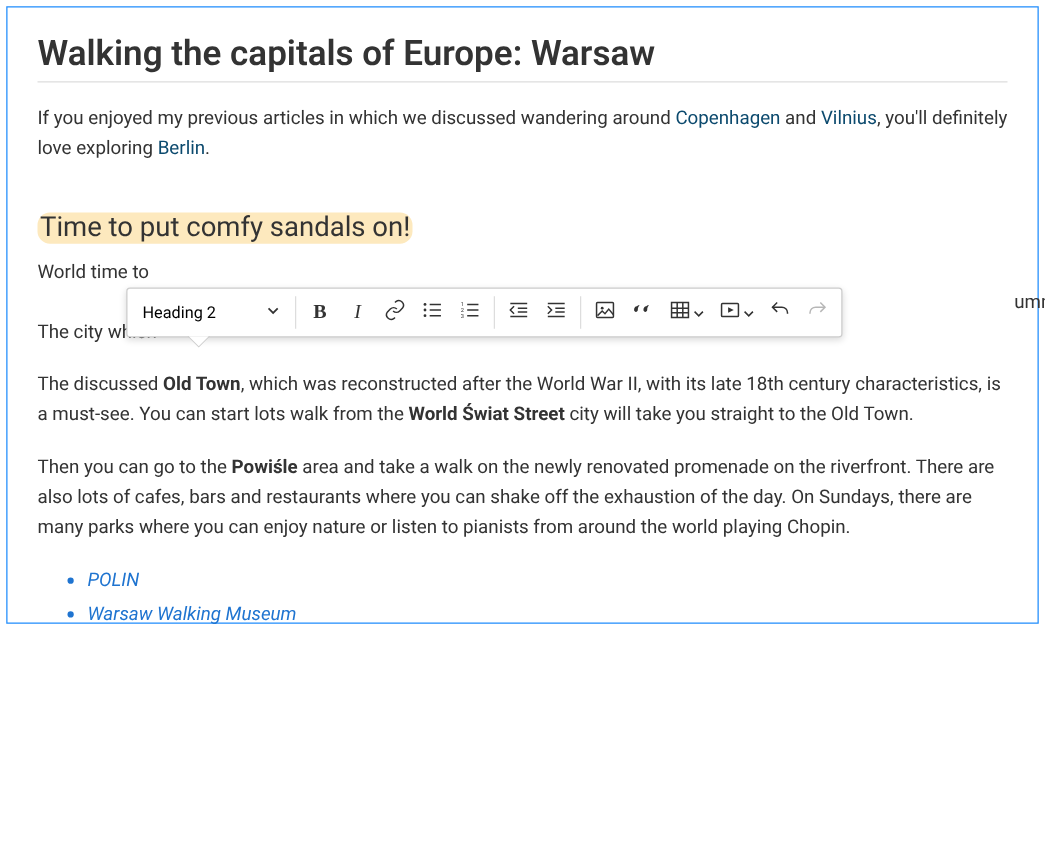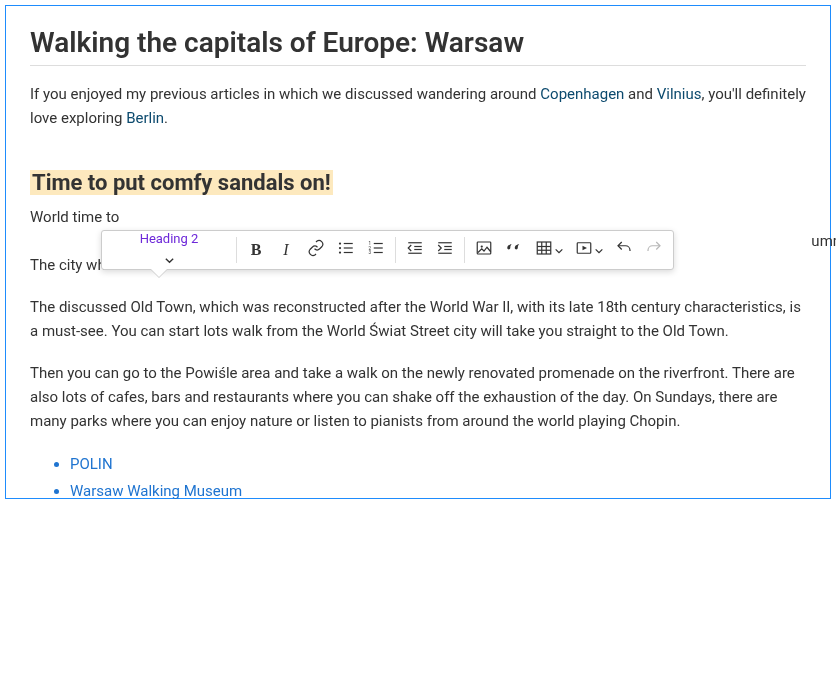--- a/index.html
+++ b/index.html
@@ -1,33 +1,33 @@
 <!DOCTYPE html>
 <html><head>
 <meta charset="utf-8">
 <style>
 * { margin: 0; padding: 0; box-sizing: border-box; }
 body { font-family: -apple-system, BlinkMacSystemFont, "Segoe UI", Roboto, "Helvetica Neue", Arial, sans-serif; background: #fff; padding: 5px; color: #333; }
 .editor-frame { border: 1px solid #1e8cfd; width: 826px; height: 494px; position: relative; padding: 20px 24px; }
 .title { font-size: 28px; font-weight: 600; color: #333; padding-bottom: 6px; border-bottom: 1px solid #ddd; margin-bottom: 16px; }
 .content p { font-size: 15px; line-height: 1.6; color: #333; margin-bottom: 18px; }
 .content a { color: #0c4a6e; text-decoration: none; }
-.content h2 { font-size: 22px; font-weight: 700; margin-top: 22px; margin-bottom: 10px; }
+.content h2 { font-size: 22px; font-weight: 400; margin-top: 22px; margin-bottom: 10px; border-radius: 10px; }
 .content h2.selected { display: inline-block; background: #fde9be; padding: 0 2px; }
-.content ul { margin: 0 0 18px 40px; }
+.content ul { margin: 0 0 18px 40px; font-style: italic; }
 .content ul li { font-size: 15px; line-height: 1.8; color: #1f74d0; }
 .content ul li a { color: #1f74d0; }
-.content strong { font-weight: 400; }
+.content strong { font-weight: 700; }
 
 
 .toolbar { position: absolute; left: 95px; top: 224px; background: #fff; border: 1px solid #ccc; border-radius: 3px; box-shadow: 0 2px 6px rgba(0,0,0,0.15); display: flex; align-items: stretch; height: 40px; padding: 0 4px; }
 .wedge { position: absolute; left: 144px; top: 263px; width: 0; height: 0; border-left: 9px solid transparent; border-right: 9px solid transparent; border-top: 9px solid #ccc; }
 .wedge::after { content: ""; position: absolute; left: -8px; top: -9px; width: 0; height: 0; border-left: 8px solid transparent; border-right: 8px solid transparent; border-top: 8px solid #fff; }
 
-.dropdown { display: flex; align-items: center; padding: 0 8px; font-size: 13px; color: #6d28d9; min-width: 126px; position: relative; flex-direction: column; }
+.dropdown { display: flex; align-items: center; padding: 0 8px; font-size: 13px; color: #000000; min-width: 126px; position: relative; }
 .dropdown .label { flex: 1; }
 .dropdown .chev { color: #555; }
 .sep { width: 1px; background: #ddd; margin: 6px 4px; }
 .tbtn { width: 30px; display: flex; align-items: center; justify-content: center; color: #333; cursor: pointer; position: relative; }
 .tbtn svg { width: 18px; height: 18px; stroke: #333; fill: none; stroke-width: 1.6; }
 .tbtn.with-chev { width: 40px; }
 .tbtn.with-chev .mini-chev { margin-left: 1px; }
 .mini-chev svg { width: 10px; height: 10px; }
 .tbtn .txt { font-size: 16px; font-weight: 700; font-family: Georgia, serif; }
 .tbtn .txt.italic { font-style: italic; font-weight: 500; }

